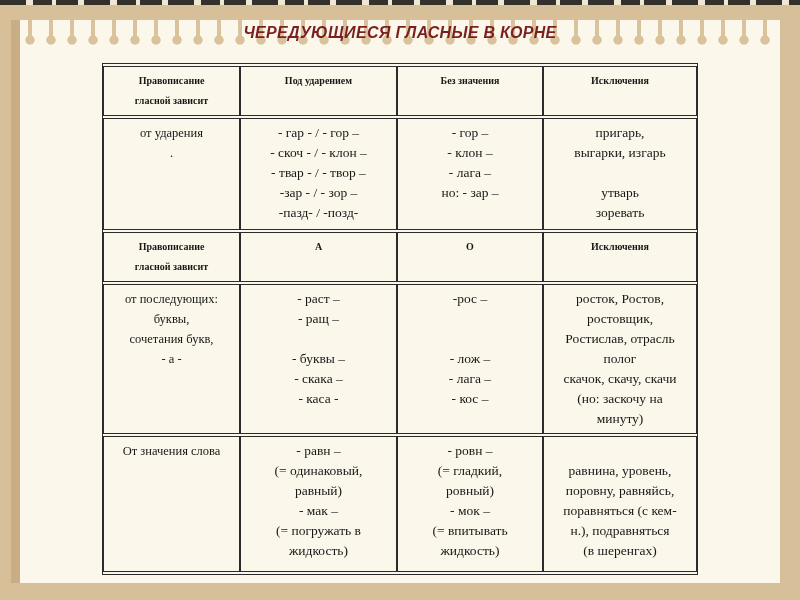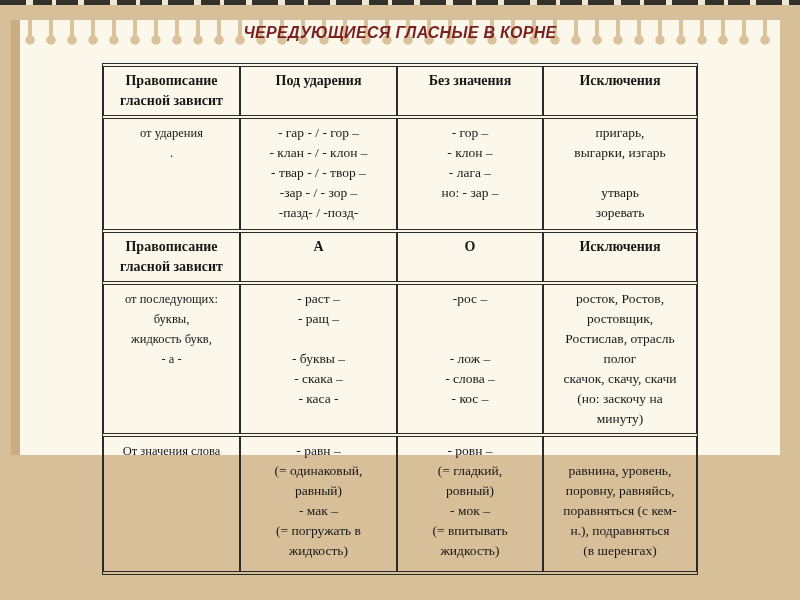--- a/index.html
+++ b/index.html
@@ -18,21 +18,21 @@
     position: absolute; top: 0; left: 0; right: 0; height: 5px;
     background: repeating-linear-gradient(90deg,
       #33312c 0 26px, #efe7d2 26px 33px,
       #33312c 33px 52px, #efe7d2 52px 56px,
       #33312c 56px 78px, #efe7d2 78px 84px);
   }
   
   .paper {
     position: absolute;
     left: 20px; top: 20px;
-    width: 760px; height: 435px;
+    width: 760px; height: 563px;
     background: #fbf8eb;
     box-shadow: -9px 0 0 #c9ae85;
   }
   
   .drips {
     position: absolute; top: 0; left: 0; right: 0; height: 30px;
     z-index: 1;
     background-image:
       radial-gradient(circle at 10px 20px, #d9c29c 4.3px, rgba(0,0,0,0) 5px),
       linear-gradient(90deg, rgba(0,0,0,0) 0 8px, #d9c29c 8px 12px, rgba(0,0,0,0) 12px 21px);
@@ -65,21 +65,21 @@
     text-align: center;
     padding: 4px 3px;
     font-size: 13.5px;
     line-height: 20px;
     white-space: pre-line;
     overflow: hidden;
   }
   table.rule-table td.c1 { font-size: 12.5px; }
   table.rule-table tr.hdr td {
     font-weight: bold;
-    font-size: 14px;
+    font-size: 10px;
   }
   tr.r-hdr  { height: 50px; }
   tr.r-one  { height: 112px; }
   tr.r-three{ height: 150px; }
   tr.r-four { height: 136px; margin-left: 40px; }
 </style>
 </head>
 <body>
 
 <div class="stage">
@@ -94,29 +94,29 @@
       <colgroup>
         <col style="width:137px">
         <col style="width:157px">
         <col style="width:146px">
         <col style="width:154px">
       </colgroup>
       <tbody>
         <tr class="hdr r-hdr">
           <td class="c1">Правописание
 гласной зависит</td>
-          <td>Под ударения</td>
+          <td>Под ударением</td>
           <td>Без значения</td>
           <td>Исключения</td>
         </tr>
         <tr class="r-one">
           <td class="c1">от ударения
 .</td>
           <td>- гар - / - гор –
-- клан - / - клон –
+- скоч - / - клон –
 - твар - / - твор –
 -зар - / - зор –
 -пазд- / -позд-</td>
           <td>- гор –
 - клон –
 - лага –
 но: - зар –</td>
           <td>пригарь,
 выгарки, изгарь
 
@@ -126,33 +126,33 @@
         <tr class="hdr r-hdr">
           <td class="c1">Правописание
 гласной зависит</td>
           <td>А</td>
           <td>О</td>
           <td>Исключения</td>
         </tr>
         <tr class="r-three">
           <td class="c1">от последующих:
 буквы,
-жидкость букв,
+сочетания букв,
 - а -</td>
           <td>- раст –
 - ращ –
 
 - буквы –
 - скака –
 - каса -</td>
           <td>-рос –
 
 
 - лож –
-- слова –
+- лага –
 - кос –</td>
           <td>росток, Ростов,
 ростовщик,
 Ростислав, отрасль
 полог
 скачок, скачу, скачи
 (но: заскочу на
 минуту)</td>
         </tr>
         <tr class="r-four">

